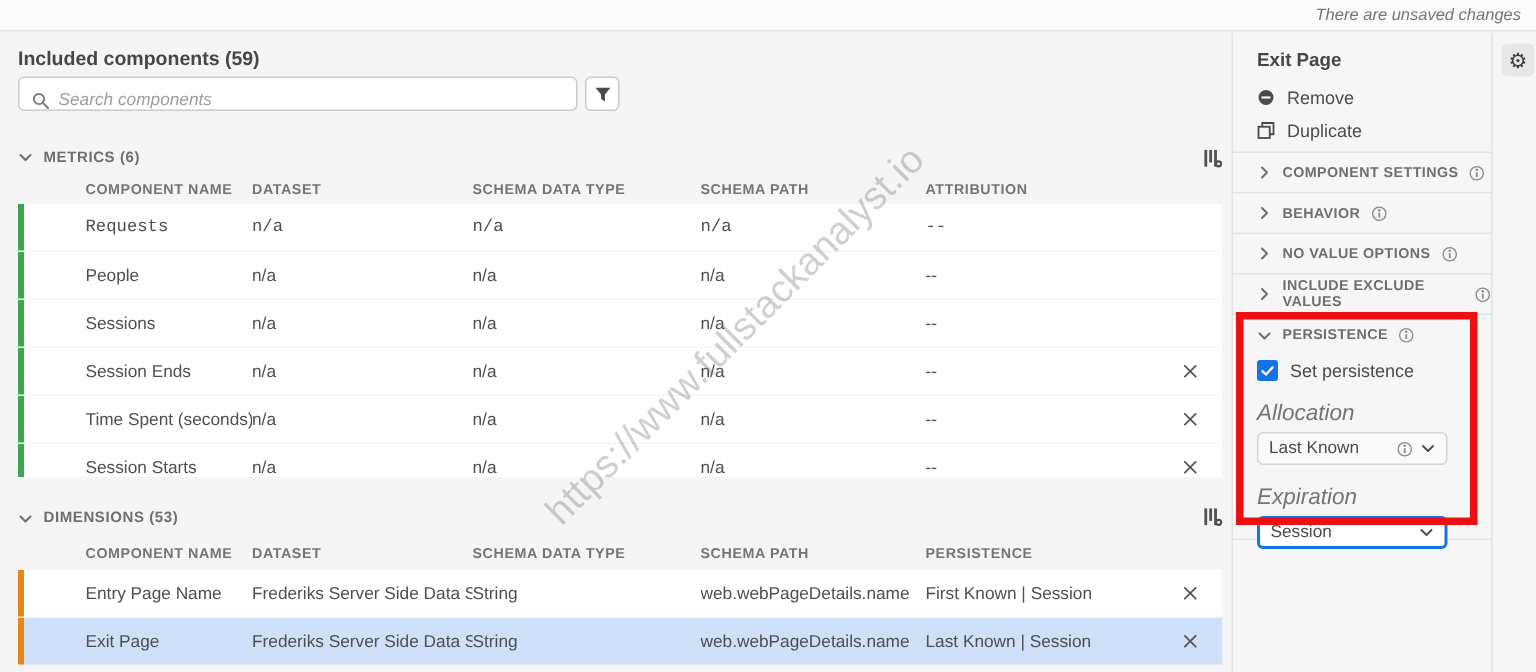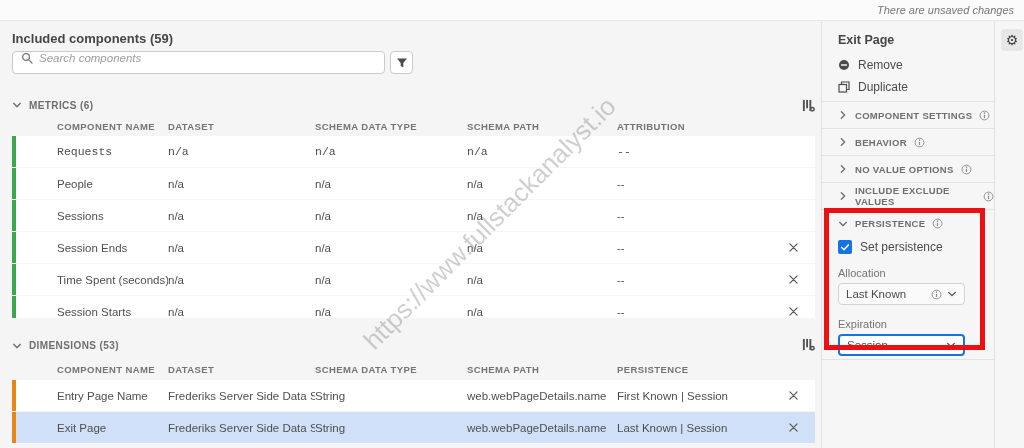--- a/index.html
+++ b/index.html
@@ -13,21 +13,21 @@
     position:absolute;top:0;left:0;right:0;height:21px;background:#fbfbfb;
     border-bottom:1px solid #e6e6e6;display:flex;align-items:center;
     justify-content:flex-end;padding-right:10px;box-sizing:border-box;
   }
   .unsaved{font-size:11px;font-style:italic;color:#767676;}
   
   .content{position:absolute;top:22px;left:0;width:821px;bottom:0;border-right:1px solid #e2e2e2;background:#f5f5f5;}
   .content-title{position:absolute;left:12px;top:9px;font-size:13px;font-weight:bold;color:#464646;}
   .searchbox{
     position:absolute;left:12px;top:29px;width:373px;height:23px;background:#fff;
-    border:1px solid #cacaca;border-radius:4px;display:flex;align-items:flex-start;
+    border:1px solid #cacaca;border-radius:4px;display:flex;align-items:flex-end;
     padding:0 8px;box-sizing:border-box;gap:6px;
   }
   .searchbox input{
     border:none;outline:none;flex:1;font-size:11.5px;font-family:"Liberation Sans",sans-serif;
     color:#4b4b4b;background:transparent;padding:0;
   }
   .searchbox input::placeholder{font-style:italic;color:#9d9d9d;}
   .filterbtn{
     position:absolute;left:390px;top:29px;width:23px;height:23px;background:#fff;
     border:1px solid #cacaca;border-radius:4px;display:flex;align-items:center;
@@ -67,21 +67,21 @@
   .acc-row{
     height:27px;border-top:1px solid #e3e3e3;display:flex;align-items:center;
     gap:7px;padding-left:16px;cursor:pointer;box-sizing:border-box;
   }
   .acc-label{font-size:9.5px;font-weight:bold;color:#6e6e6e;letter-spacing:.3px;}
   .persist{position:absolute;left:0;top:187px;width:100%;height:151px;border-top:1px solid #e3e3e3;border-bottom:1px solid #e3e3e3;box-sizing:border-box;}
   .persist-head{height:27px;display:flex;align-items:center;gap:7px;padding-left:16px;cursor:pointer;}
   .check-row{display:flex;align-items:center;gap:8px;margin:3px 0 0 16px;cursor:pointer;}
   .checkbox{width:14px;height:14px;border-radius:2px;background:var(--accent-blue,#1473e6);display:flex;align-items:center;justify-content:center;}
   .check-row .lbl{font-size:12px;color:#4b4b4b;}
-  .field-label{font-size:11px;color:#747474;margin:13px 0 4px 16px;}
+  .field-label{font-size:15px;color:#747474;margin:13px 0 4px 16px;font-style:italic;}
   .dropdown{
     margin-left:16px;width:127px;height:22px;border:1px solid #d3d3d3;border-radius:4px;
     background:#fafafa;display:flex;align-items:center;padding:0 7px;box-sizing:border-box;
     gap:5px;cursor:pointer;
   }
   .dropdown .val{font-size:11.5px;color:#4b4b4b;flex:1;white-space:nowrap;}
   .dropdown.focused{border:2px solid var(--accent-blue,#1473e6);background:#fff;}
   
   .gearcol{position:absolute;left:996px;top:22px;right:0;bottom:0;background:#f6f6f6;}
   .gearbtn{

